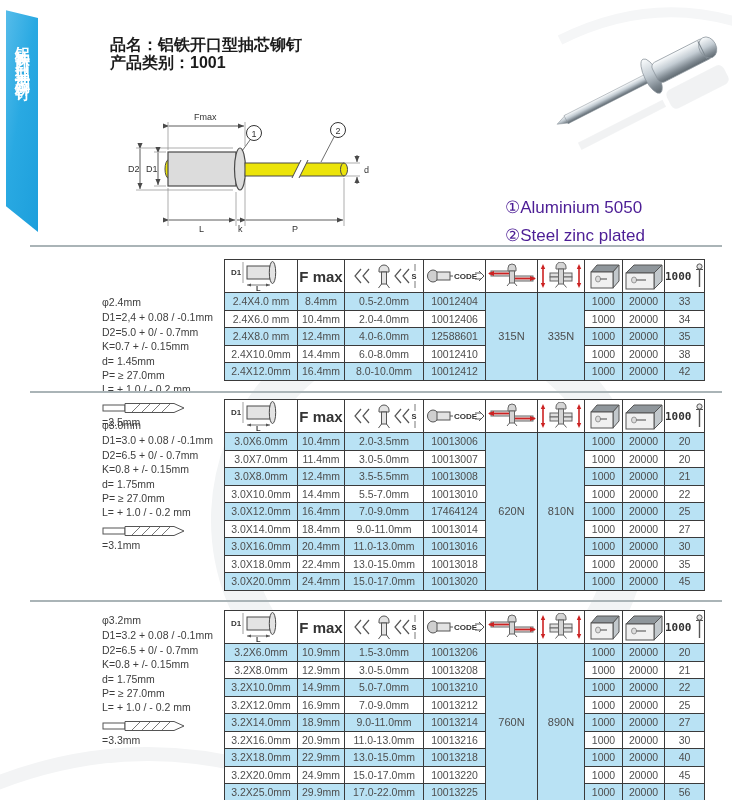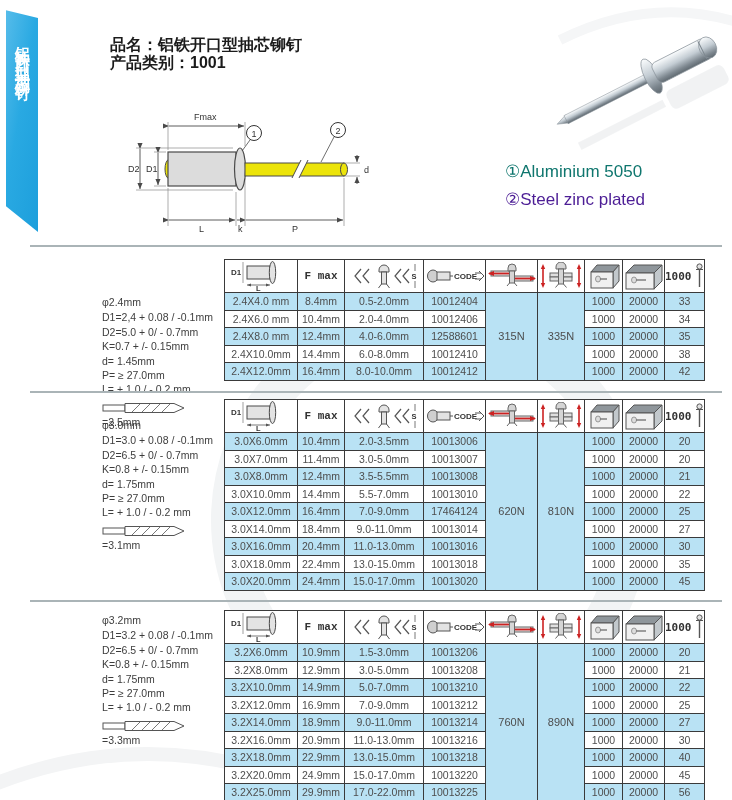--- a/index.html
+++ b/index.html
@@ -32,21 +32,21 @@
   .drill-icon{margin-top:5px;display:block;}
   .drill-size{margin-top:1px;}
   
   .spec-table{position:absolute;left:194px;border-collapse:collapse;table-layout:fixed;}
   .spec-table th,.spec-table td{border:1.5px solid #3a3a3a;text-align:center;padding:0;
           font-size:10.5px;color:#4d4d4d;height:16.5px;line-height:1;background:#fff;
           overflow:hidden;white-space:nowrap;}
   .spec-table thead th{height:32px;vertical-align:middle;}
   .spec-table tr.alt td{background:#b9e2f4;}
   .spec-table td.merge{background:#b9e2f4;font-size:11px;}
-  .fmax-label{font-family:Liberation Mono, monospace;font-size:11px;color:#333;}
+  .fmax-label{font-family:Liberation Sans, sans-serif;font-size:15px;color:#333;}
   .qty-head{display:flex;align-items:center;justify-content:center;gap:3px;
           font-family:"DejaVu Sans Mono",monospace;font-size:11px;color:#333;}
   th svg{display:block;margin:0 auto;}
 </style>
 </head>
 <body>
 
 <div class="page">
 
   <svg class="watermark" width="732" height="800">
@@ -142,21 +142,21 @@
       <polygon points="2,70 14,65.5 14,74.5" fill="url(#metal)" stroke="#8a949b" stroke-width="0.5"></polygon>
       <rect x="12" y="65.5" width="93" height="9" fill="url(#metal)" stroke="#8a949b" stroke-width="0.5"></rect>
       <ellipse cx="108" cy="70" rx="7" ry="19" fill="url(#metal)" stroke="#8a949b" stroke-width="0.7"></ellipse>
       <rect x="112" y="59" width="60" height="22" rx="5" fill="url(#metal)" stroke="#8a949b" stroke-width="0.7"></rect>
       <ellipse cx="171" cy="70" rx="8.5" ry="11" fill="url(#metal)" stroke="#8a949b" stroke-width="0.7"></ellipse>
       <line x1="165" y1="60" x2="165" y2="80" stroke="#7d878f" stroke-width="1"></line>
     </g>
   </svg>
 
   <div class="materials">
-    <div class="material-line" style="color:#0f766e;">
+    <div class="material-line" style="color:#4c1d95;margin-top:36px;">
       <span>①</span><span>Aluminium 5050</span>
     </div>
     <div class="material-line" style="color:#4c1d95;">
       <span>②</span><span>Steel zinc plated</span>
     </div>
   </div>
 
     <div class="section" style="top: 245px;">
       <div class="divider"></div>
       <div class="spec-block" style="top: 10px; margin-top: 40px;">

